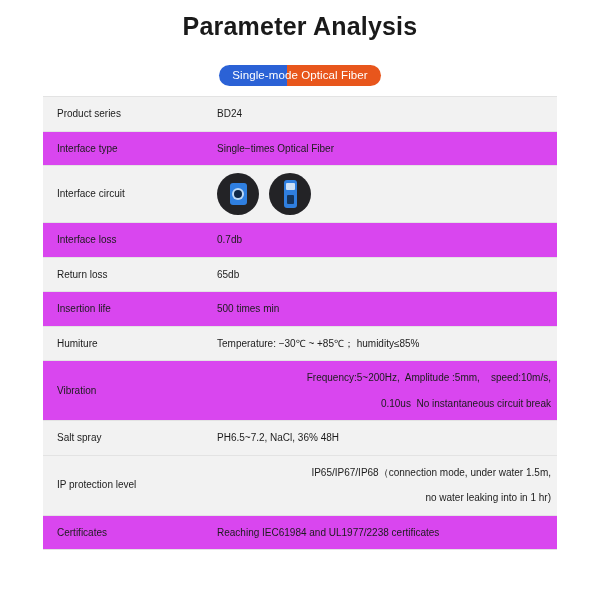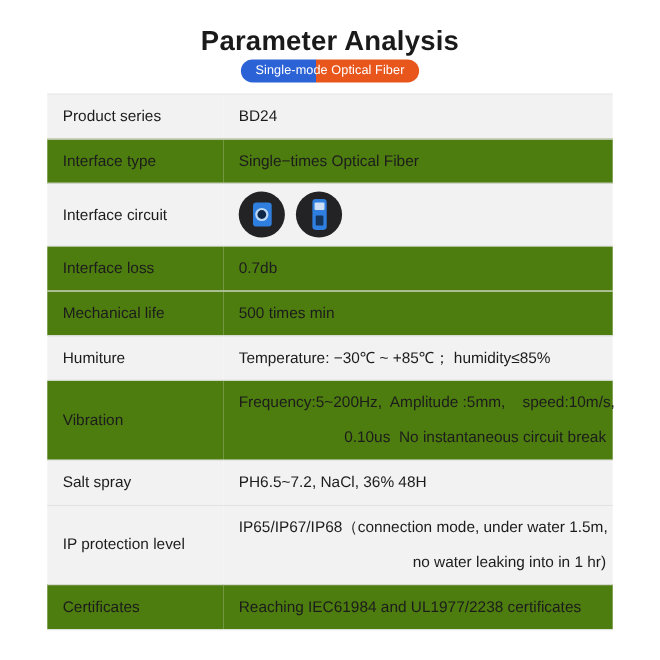--- a/index.html
+++ b/index.html
@@ -18,26 +18,26 @@
     width: 600px;
     height: 600px;
     position: relative;
     box-sizing: border-box;
   }
   .title {
     text-align: center;
     font-size: 25px;
     font-weight: bold;
     color: #1a1a1a;
-    padding-top: 23px;
+    padding-top: 12px;
     letter-spacing: 0.2px;
   }
   .badge-row {
     text-align: center;
-    margin-top: 2px;
+    margin-top: 24px;
     margin-bottom: 10px;
   }
   .badge {
     display: inline-block;
     background: linear-gradient(to right, #2b62d6 0%, #2b62d6 42%, #e8561c 42%, #e8561c 100%);
     color: #ffffff;
     font-size: 11.5px;
     padding: 4px 13px 5px 13px;
     border-radius: 11px;
     letter-spacing: 0.1px;
@@ -48,34 +48,34 @@
     margin: 0 auto;
     table-layout: fixed;
   }
   table.spec tr {
     border-top: 1px solid #e3e3e3;
   }
   table.spec tr:last-child {
     border-bottom: 1px solid #e3e3e3;
   }
   table.spec td {
-    font-size: 14px;
+    font-size: 10px;
     color: #1c1c1c;
     padding: 9px 6px 9px 14px;
     vertical-align: middle;
     line-height: 1.55;
   }
   td.label {
     width: 140px;
   }
   tr.shade td {
     background: #f2f2f2;
   }
   tr.plain td {
-    background: #4d7c0f;
+    background: #d946ef;
   }
   .drawing-cell {
     padding-top: 7px !important;
     padding-bottom: 7px !important;
   }
   .icons {
     display: flex;
     align-items: center;
     gap: 10px;
   }
@@ -175,23 +175,27 @@
             </span>
           </div>
         </td>
       </tr>
 
       <tr class="plain">
         <td class="label">Interface loss</td>
         <td class="value">0.7db</td>
       </tr>
 
-
-      <tr class="plain">
-        <td class="label">Mechanical life</td>
+      <tr class="shade">
+        <td class="label">Return loss</td>
+        <td class="value">65db</td>
+      </tr>
+
+      <tr class="plain">
+        <td class="label">Insertion life</td>
         <td class="value">500 times min</td>
       </tr>
 
       <tr class="shade">
         <td class="label">Humiture</td>
         <td class="value">Temperature:  −30℃ ~ +85℃；  humidity≤85%</td>
       </tr>
 
       <tr class="plain">
         <td class="label">Vibration</td>

